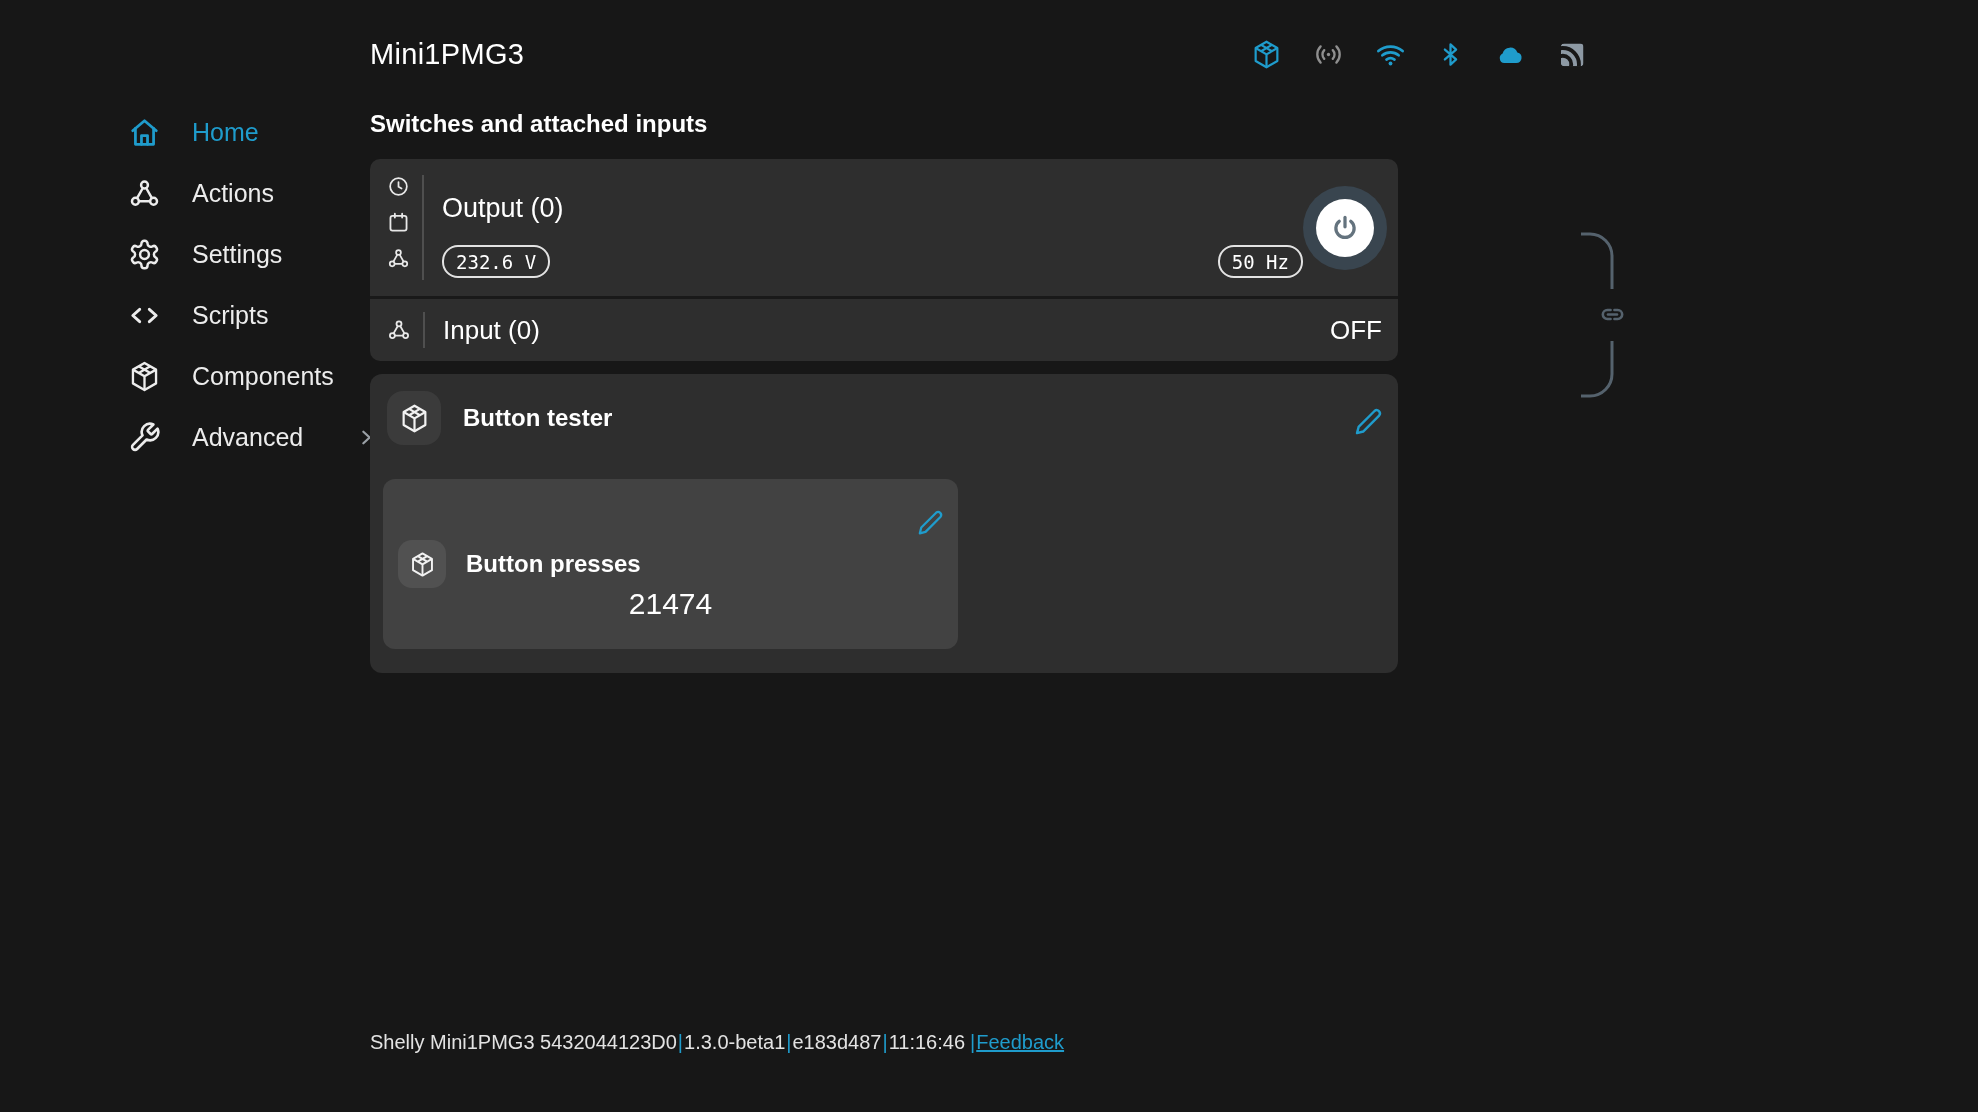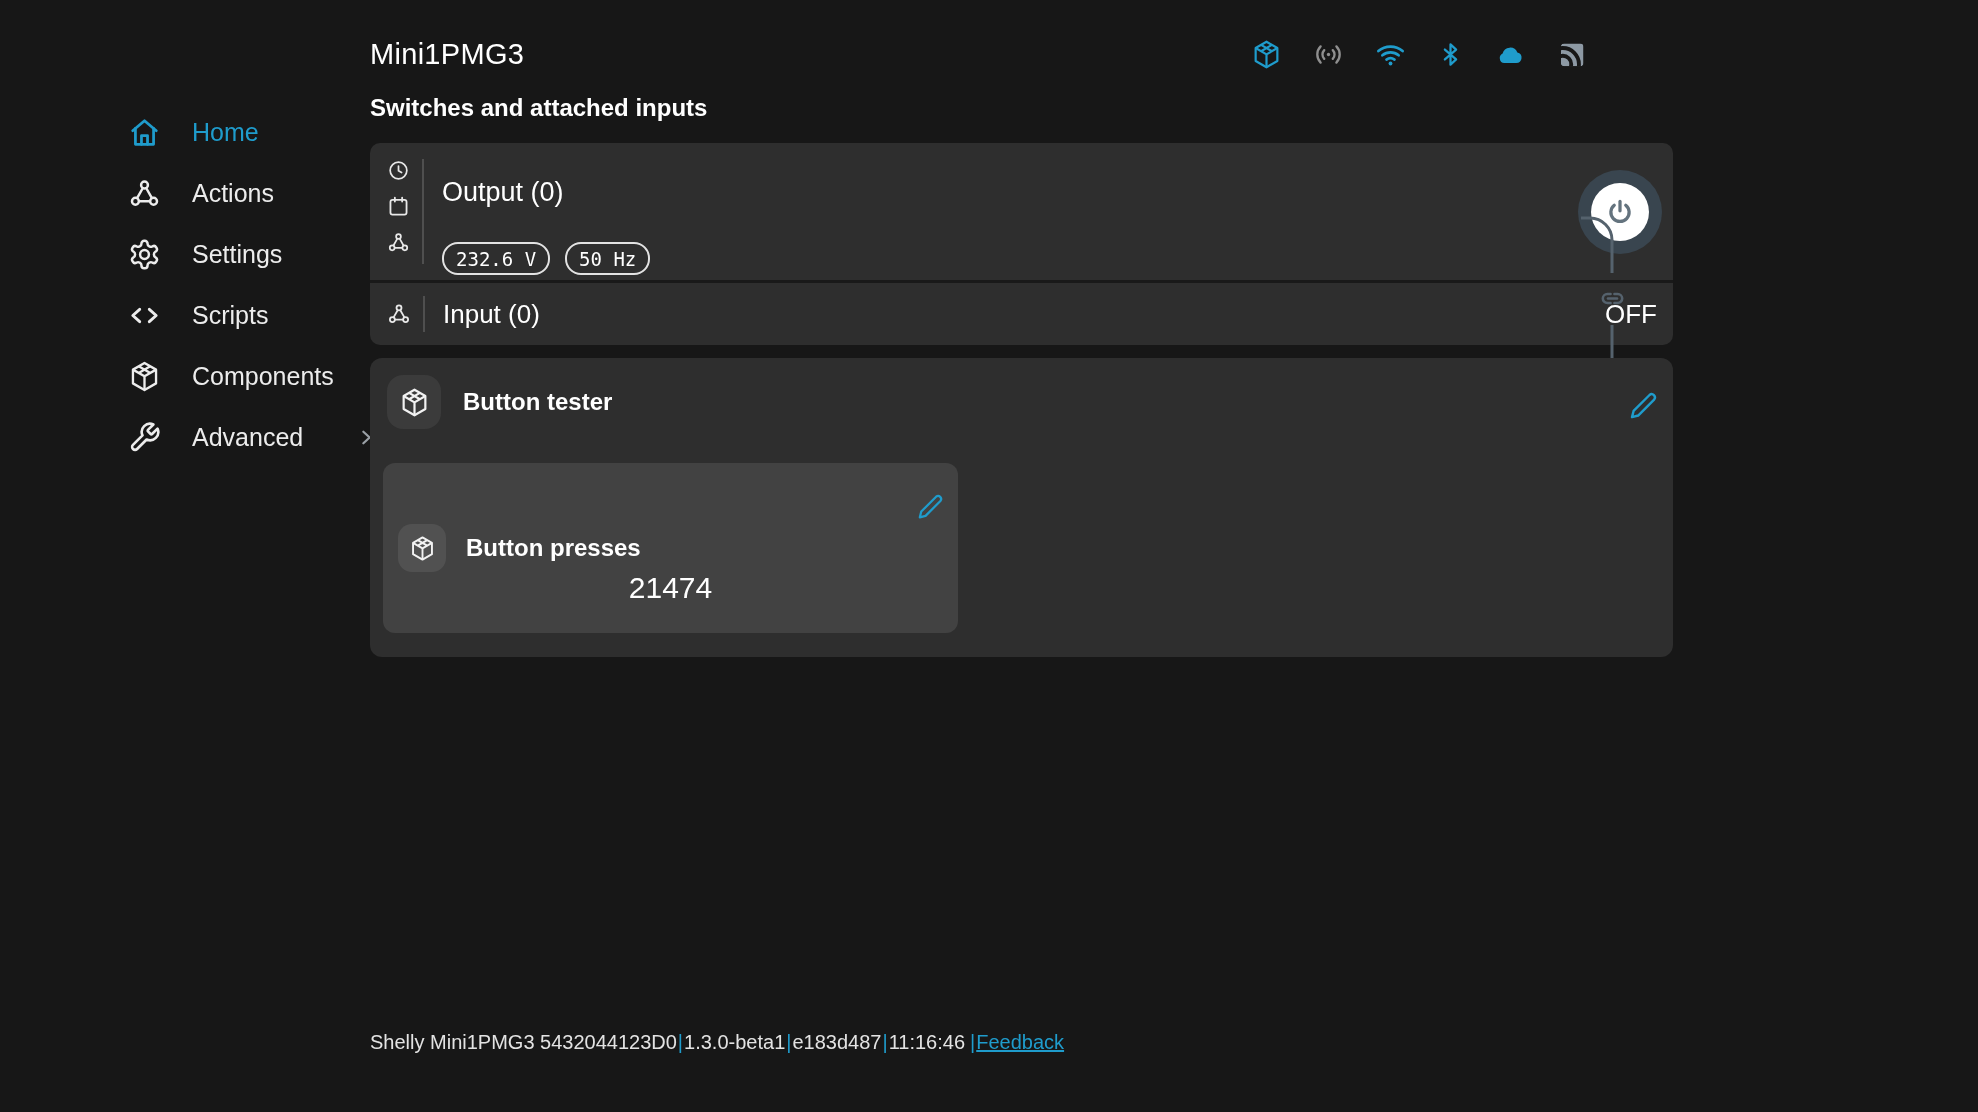--- a/index.html
+++ b/index.html
@@ -21,31 +21,31 @@
 
   
   .sidebar{position:absolute;left:128px;top:114px;display:flex;flex-direction:column;gap:25px;}
   .nav-item{display:flex;align-items:center;gap:31px;height:36px;color:#ececec;cursor:pointer;}
   .nav-item .nav-ic{width:33px;height:33px;flex:none;}
   .nav-item .lbl{font-size:25px;}
   .nav-item.active{color:#1f9ccc;}
   .chev{width:25px;height:25px;color:#9aa0a6;margin-left:20px;}
 
   
-  .main{position:absolute;left:370px;top:96px;width:1303px;}
+  .main{position:absolute;left:370px;top:112px;width:1028px;}
   .section-title{font-size:24px;line-height:24px;font-weight:700;color:#ffffff;margin:0 0 23px 0;}
 
   .switch-card{background:#2e2e2e;border-radius:10px;position:relative;}
   .row-output{height:137px;display:flex;cursor:pointer;}
   .icon-col{padding:16px 0 0 17px;display:flex;flex-direction:column;gap:13px;color:#e8e8e8;}
   .icon-col svg{width:23px;height:23px;}
   .vdiv{width:2px;background:#4f4f4f;margin:16px 0 16px 12px;}
   .out-content{padding:34px 0 0 18px;flex:1;}
   .out-title{font-size:27px;color:#ffffff;}
-  .badge-row{display:flex;gap:15px;margin-top:34px;}
+  .badge-row{display:flex;gap:15px;margin-top:21px;justify-content:space-between;}
   .badge{border:2px solid #e3e3e3;border-radius:16px;height:29px;display:flex;align-items:center;
          padding:0 12px;font-family:"DejaVu Sans Mono",monospace;font-size:19px;color:#ffffff;}
   .power-wrap{align-self:center;margin-right:11px;width:84px;height:84px;border-radius:50%;
               background:#39454f;display:flex;align-items:center;justify-content:center;cursor:pointer;flex:none;}
   .power-btn{width:58px;height:58px;border-radius:50%;background:#ffffff;display:flex;
              align-items:center;justify-content:center;color:#64737e;}
   .power-btn svg{width:30px;height:30px;}
   .hdiv{height:3px;background:#191919;}
   .row-input{height:62px;display:flex;align-items:center;padding:0 16px 0 17px;cursor:pointer;}
   .row-input .in-ic{width:24px;height:24px;color:#e8e8e8;flex:none;}

